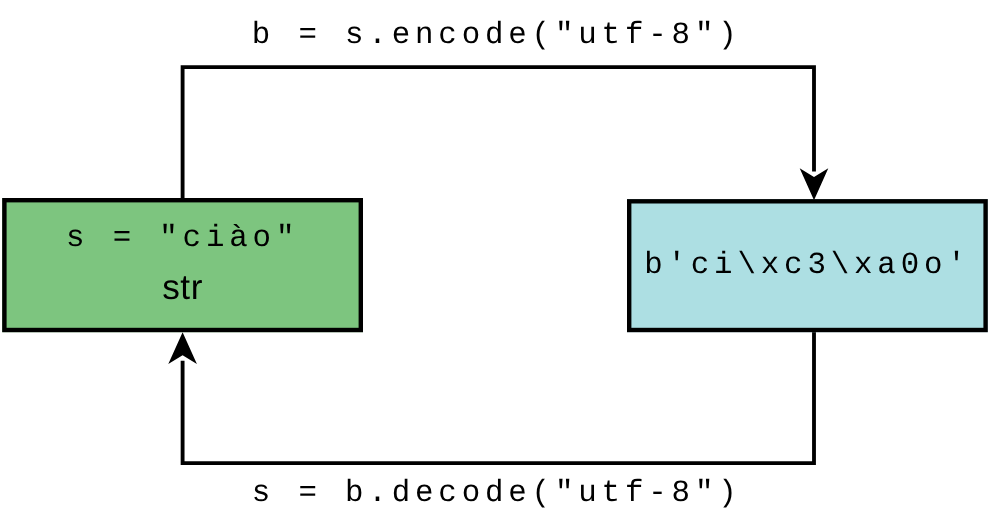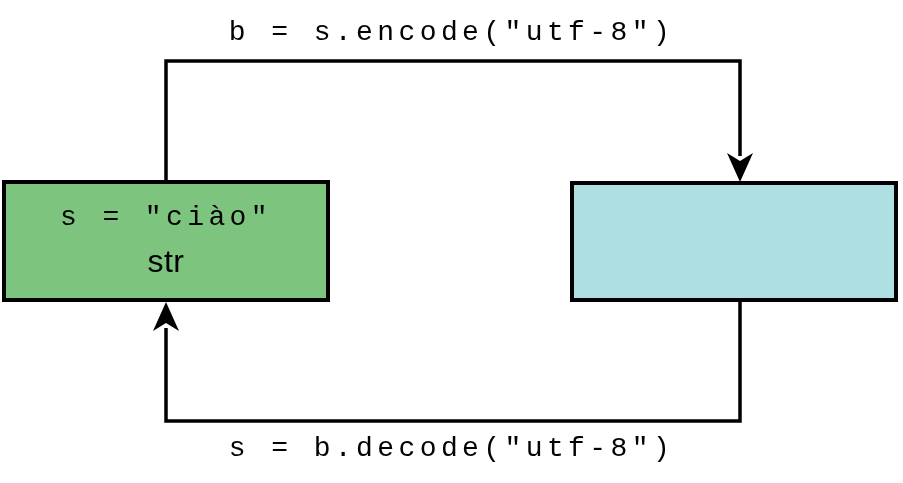--- a/index.html
+++ b/index.html
@@ -100,17 +100,18 @@
   </svg>
 
   <div class="code-label label-top">b = s.encode("utf-8")</div>
 
   <div class="node-box box-str" style="background-color: rgb(125, 197, 127);">
     <div class="node-value">s = "ciào"</div>
     <div class="node-type">str</div>
   </div>
 
   <div class="node-box box-bytes" style="background-color: rgb(173, 223, 227);">
+    <div class="node-value">b'ci\xc3\xa0o'</div>
   </div>
 
   <div class="code-label label-bottom">s = b.decode("utf-8")</div>
 
 </div>
 
 </body></html>

